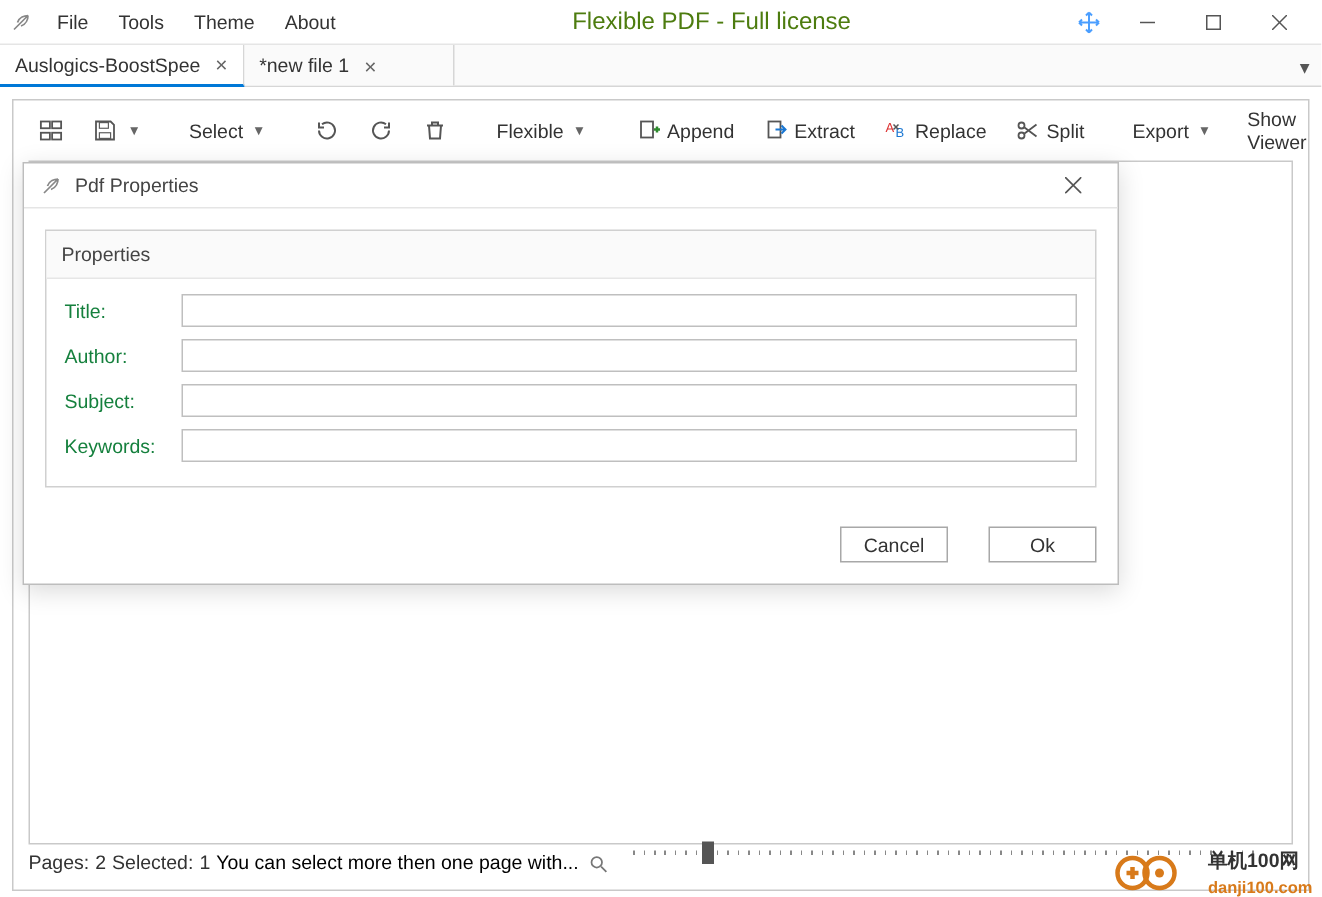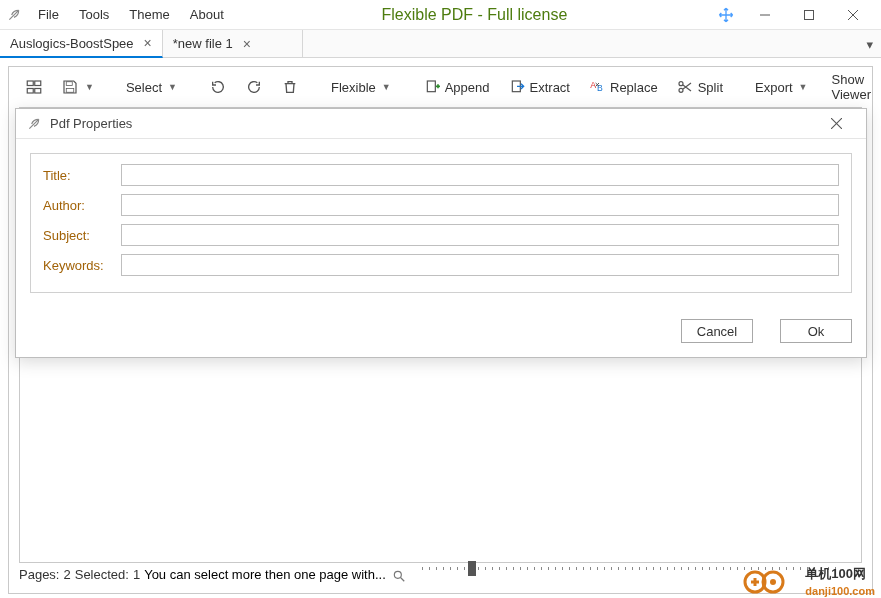--- a/index.html
+++ b/index.html
@@ -35,30 +35,30 @@
 .thumb-del{width:22px;height:22px;display:inline-flex;align-items:center;justify-content:center;color:#c62828;border-left:1px solid #bcbcbc}
 .thumb-add{width:22px;height:22px;display:inline-flex;align-items:center;justify-content:center;color:#2e8b2e;border-left:1px solid #bcbcbc}
 .statusbar{height:26px;display:flex;align-items:flex-start;padding:0 10px;gap:4px;color:#555}
 .status-label{color:#333}
 .status-hint{color:#000000}
 .zoom-slider{flex:1;display:flex;align-items:center;margin-left:6px}
 .zoom-track{flex:1;height:3px;background:repeating-linear-gradient(90deg,#888 0 1px,transparent 1px 7px);position:relative}
 .zoom-thumb{position:absolute;left:11%;top:-6px;width:8px;height:15px;background:#555}
 .mag{width:18px;height:18px;display:inline-flex;align-items:center;justify-content:center;color:#666;margin-right:4px}
 .dot3{color:#888;margin-left:4px}
-.dialog{position:absolute;left:15px;top:108px;width:852px;background:#fff;border:1px solid #bdbdbd;box-shadow:0 4px 16px rgba(0,0,0,.15)}
+.dialog{position:absolute;left:15px;top:108px;width:731px;background:#fff;border:1px solid #bdbdbd;box-shadow:0 4px 16px rgba(0,0,0,.15)}
 .dlg-title{height:30px;display:flex;align-items:center;padding:0 10px;border-bottom:1px solid #e5e5e5}
 .dlg-title .app-icon{margin-right:8px}
 .dlg-title-text{flex:1;color:#444}
 .dlg-close{width:40px;height:30px;display:flex;align-items:center;justify-content:center;color:#555}
 .dlg-body{padding:14px}
 .fieldset{border:1px solid #d0d0d0}
 .fieldset-title{padding:8px 10px;color:#444;border-bottom:1px solid #e6e6e6;background:#fafafa}
 .fields{padding:10px 12px 16px;display:grid;grid-template-columns:70px 1fr;row-gap:8px;column-gap:8px;align-items:center}
-.fields label{color:#a16207}
+.fields label{color:#15803d}
 .fields input{width:100%;height:22px;border:1px solid #bfbfbf;padding:0 4px;font-size:13px}
 .dlg-buttons{display:flex;justify-content:flex-end;gap:27px;padding:12px 14px 14px}
 .dlg-btn{min-width:72px;height:24px;border:1px solid #a8a8a8;background:#fff;padding:0 14px;cursor:default}
 .watermark{position:absolute;right:6px;bottom:0;font-size:18px;color:#d87a1a;font-weight:bold;display:flex;align-items:center;gap:18px;pointer-events:none}
 .watermark small{font-size:11px;color:#d87a1a}
 svg{display:block}
 </style>
 </head>
 <body>
 
@@ -304,20 +304,21 @@
     <span class="dlg-title-text">Pdf Properties</span>
     <span class="dlg-close">
         <svg width="11" height="11" viewBox="0 0 10 10">
           <line x1="0" y1="0" x2="10" y2="10" stroke="#555"></line>
           <line x1="10" y1="0" x2="0" y2="10" stroke="#555"></line>
         </svg>
       </span>
   </div>
   <div class="dlg-body">
     <div class="fieldset">
+      <div class="fieldset-title">Properties</div>
       <div class="fields">
         <label>Title:</label>
         <input type="text" value="" style="">
         <label>Author:</label>
         <input type="text" value="" style="">
         <label>Subject:</label>
         <input type="text" value="" style="">
         <label>Keywords:</label>
         <input type="text" value="" style="">
       </div>

